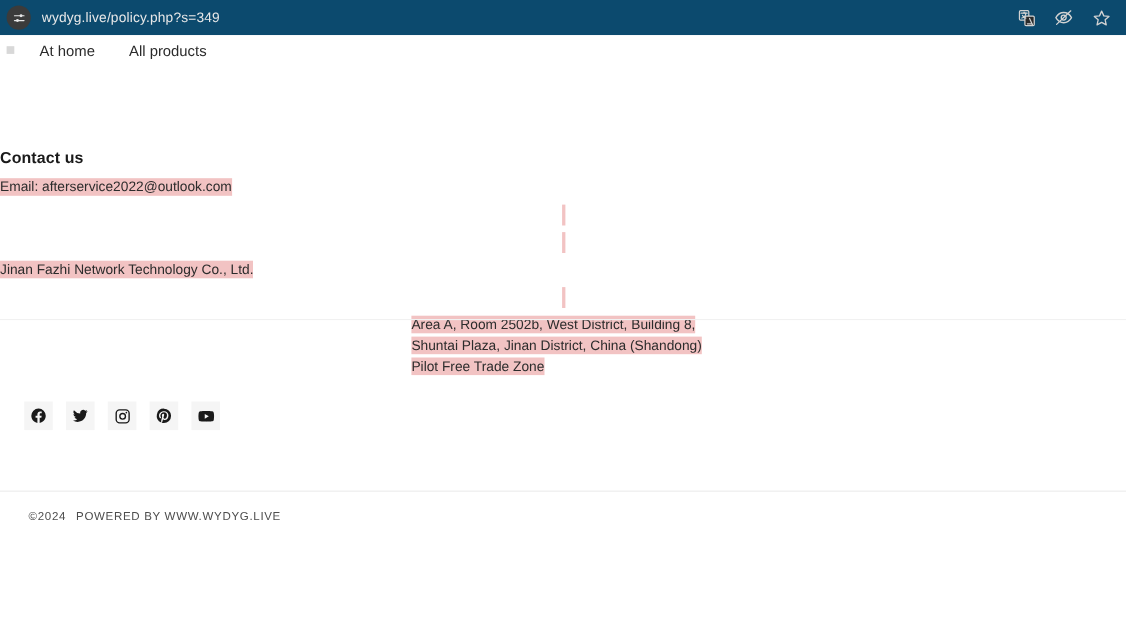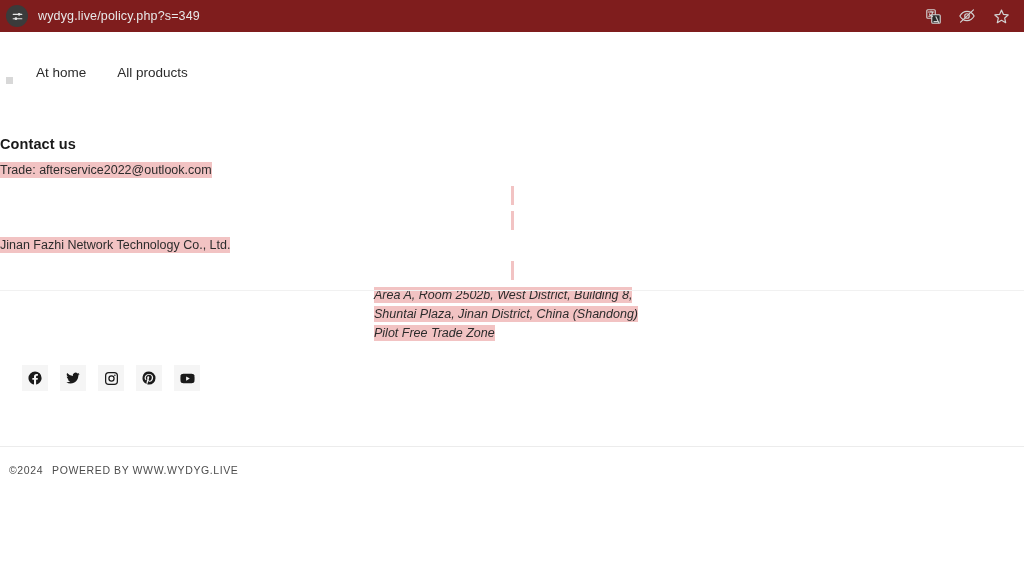--- a/index.html
+++ b/index.html
@@ -9,21 +9,21 @@
     height: 585px;
     overflow: hidden;
     background: #ffffff;
     font-family: "Liberation Sans", sans-serif;
   }
 
   
   .browser-bar {
     height: 32px;
     width: 1024px;
-    background: #7f1d1d;
+    background: #0c4a6e;
     display: flex;
     align-items: center;
     padding: 0 10px 0 6px;
     gap: 10px;
   }
   .chrome-left {
     display: flex;
     align-items: center;
     gap: 10px;
     flex: 1;
@@ -68,21 +68,21 @@
     width: 1024px;
     height: 553px;
     background: #ffffff;
     position: relative;
   }
 
   
   .site-header {
     height: 52px;
     display: flex;
-    align-items: flex-end;
+    align-items: flex-start;
     padding: 0 18px 0 4px;
     position: relative;
   }
   .brand-mark {
     width: 7px;
     height: 7px;
     margin-left: 2px;
     margin-top: 10px;
     background: #d8d8d8;
     flex: 0 0 auto;
@@ -151,21 +151,20 @@
   }
   .spacer-bar i {
     display: block;
     width: 3px;
     height: 19px;
     background: #f2c3c3;
   }
   .address-block {
     width: 276px;
     margin: 0 auto;
-    font-style: italic;
   }
 
   
   .mid-divider {
     position: absolute;
     left: 0;
     top: 258px;
     width: 1024px;
     height: 1px;
     background: #f1f1f1;
@@ -193,21 +192,21 @@
   .footer-divider {
     position: absolute;
     left: 0;
     top: 414px;
     width: 1024px;
     height: 1px;
     background: #ececec;
   }
   .footer {
     position: absolute;
-    left: 9px;
+    left: 26px;
     top: 432px;
     font-size: 10.5px;
     letter-spacing: .6px;
     color: #4d4d4d;
     display: flex;
     gap: 9px;
   }
 </style>
 </head>
 <body>
@@ -259,21 +258,21 @@
     <nav class="nav">
       <a class="nav-link" href="#">At home</a>
       <a class="nav-link" href="#">All products</a>
     </nav>
   </div>
 
   <div class="content">
     <div class="contact-title">Contact us</div>
 
     <div class="hl-line">
-      <span class="hl">Trade: afterservice2022@outlook.com</span>
+      <span class="hl">Email: afterservice2022@outlook.com</span>
     </div>
 
     <div class="spacer-bar">
         <i></i>
       </div>
 
 
     <div class="spacer-bar">
         <i></i>
       </div>

